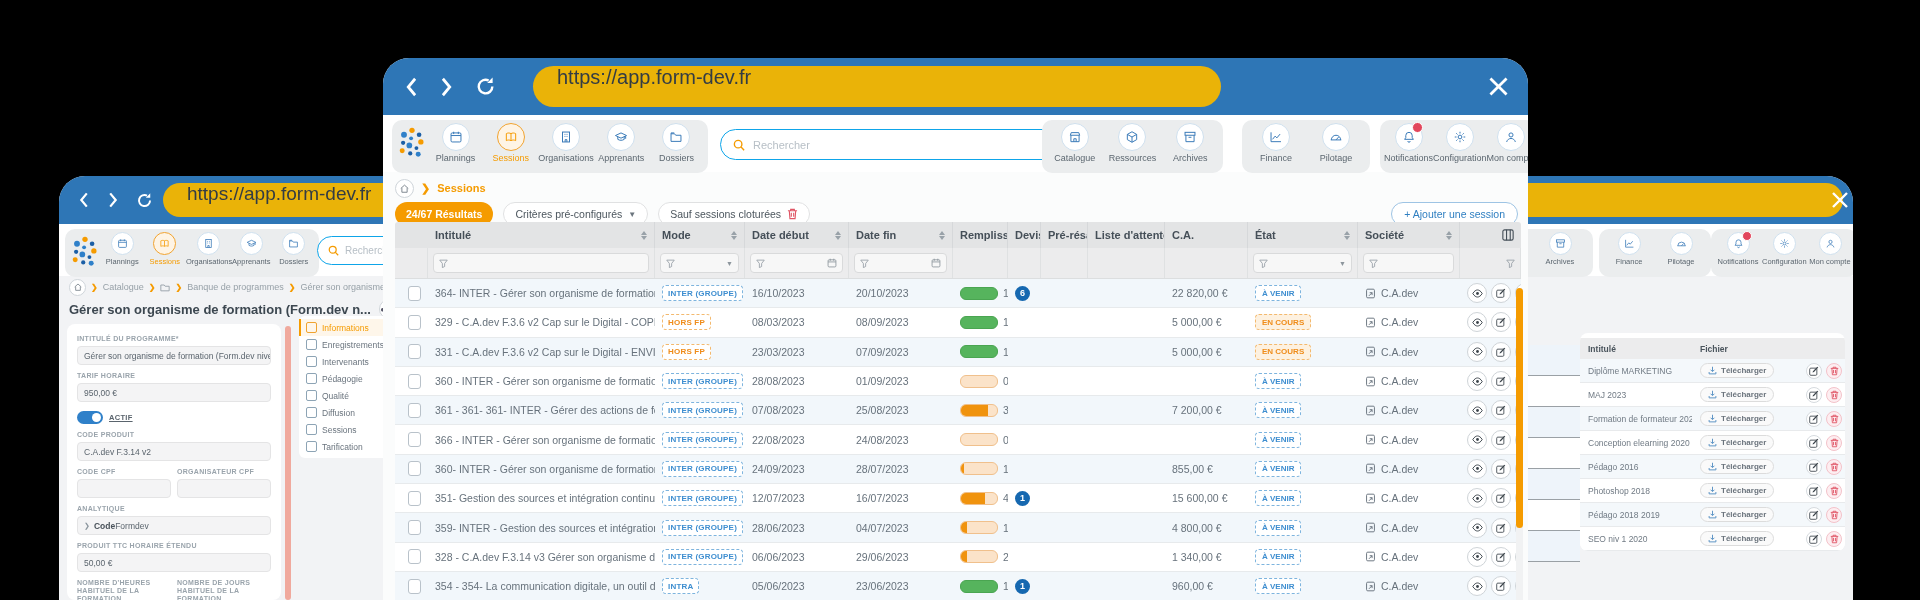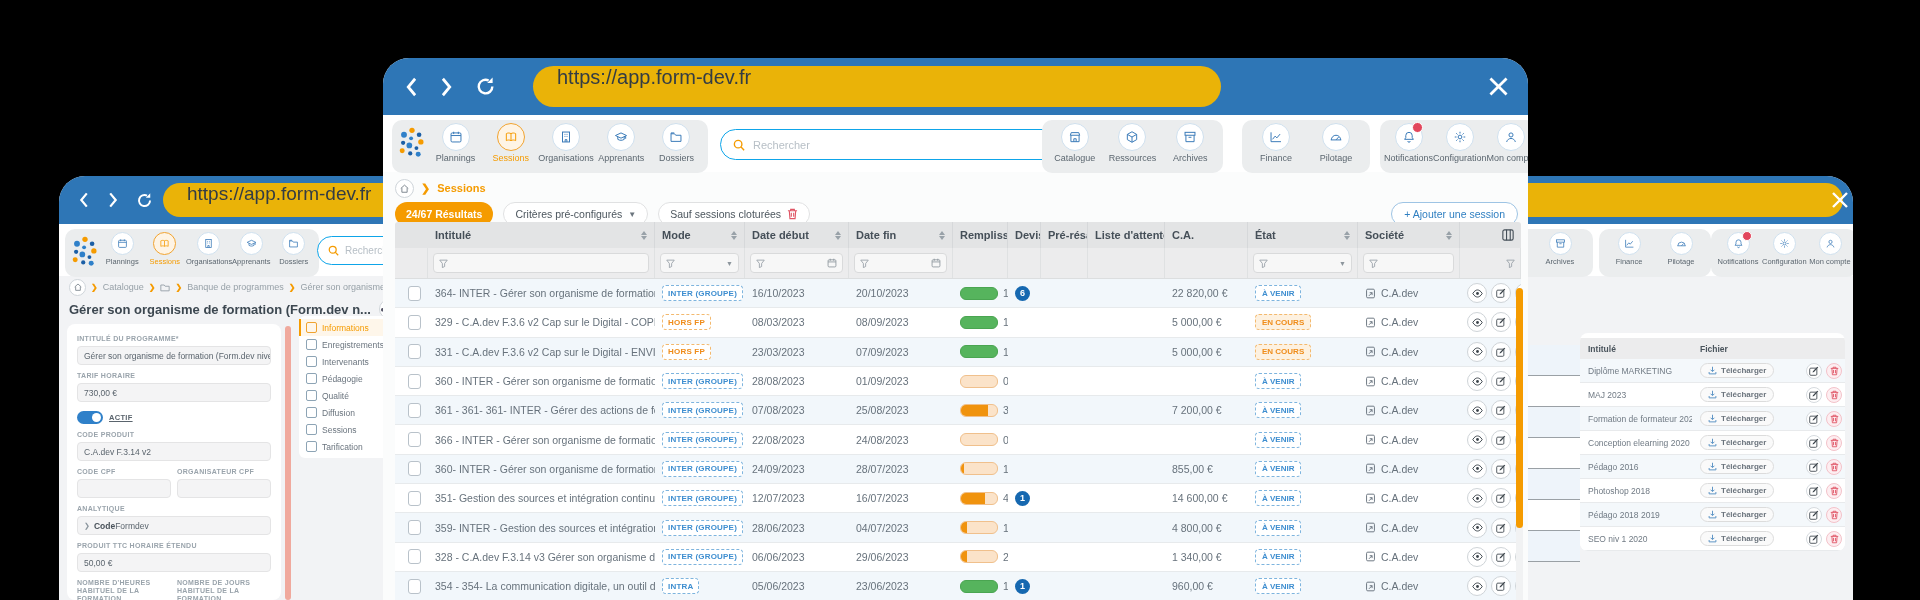--- a/index.html
+++ b/index.html
@@ -344,21 +344,21 @@
     <span class="more">●●●</span>
   </div>
 
   <div id="bw-form">
       <div class="f-label">INTITULÉ DU PROGRAMME*</div>
       <div class="f-input">
         <span>Gérer son organisme de formation (Form.dev niveau 1 - FOAD)</span>
       </div>
       <div class="f-label">TARIF HORAIRE</div>
       <div class="f-input">
-        <span>730,00 €</span>
+        <span>950,00 €</span>
       </div>
       <div class="tog-row">
         <span class="toggle">
           <i></i>
         </span>
         <span>ACTIF</span>
       </div>
       <div class="f-label">CODE PRODUIT</div>
       <div class="f-input">
         <span>C.A.dev F.3.14 v2</span>
@@ -1389,21 +1389,21 @@
             <span class="fillbar">
               <span class="fin" style="width: 66%;"></span>
             </span>
             <span class="filltext">4 / 6</span>
           </div>
           <div>
             <span class="devis-c">1</span>
           </div>
           <div></div>
           <div></div>
-          <div>14 600,00 €</div>
+          <div>15 600,00 €</div>
           <div>
             <span class="ebadge">À VENIR</span>
           </div>
           <div class="soc">
             <span>
               <svg width="11" height="11" viewBox="0 0 14 14">
                 <rect x="2" y="1.5" width="10" height="11" rx="1.5" fill="none" stroke="#67727c" stroke-width="1.2"></rect>
                 <path d="M5 10l4-4M9 9V6H6" stroke="#67727c" stroke-width="1.2" fill="none"></path>
               </svg>
             </span>

